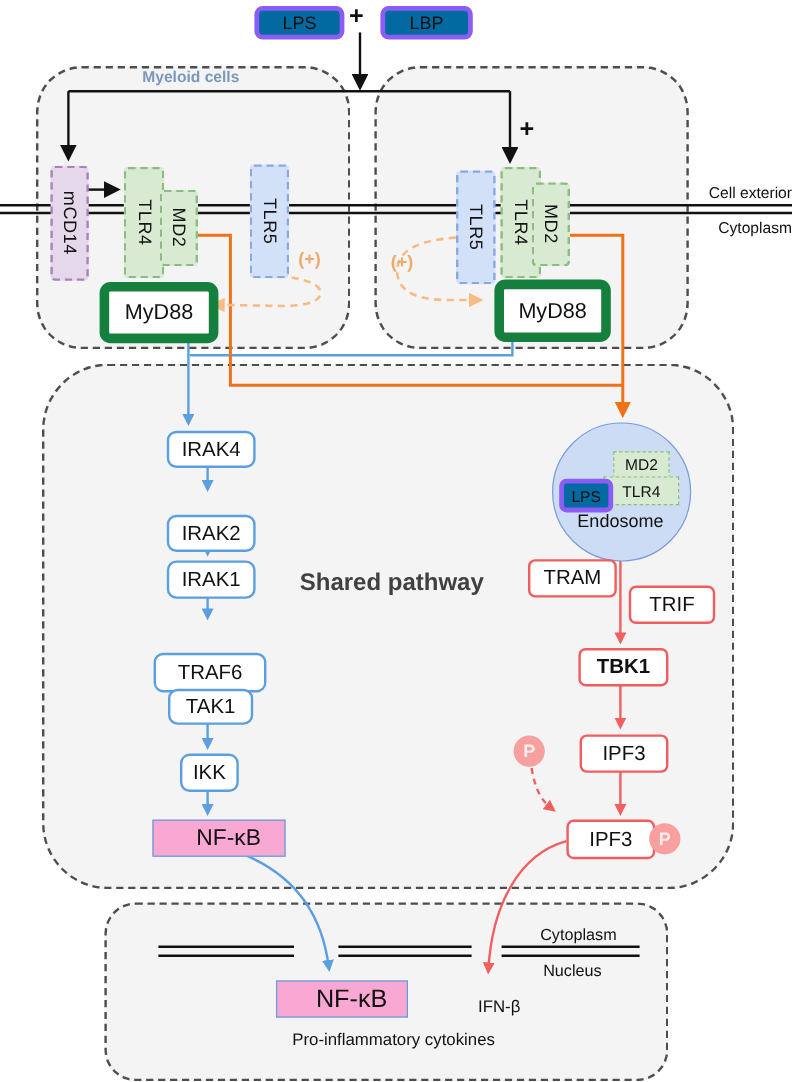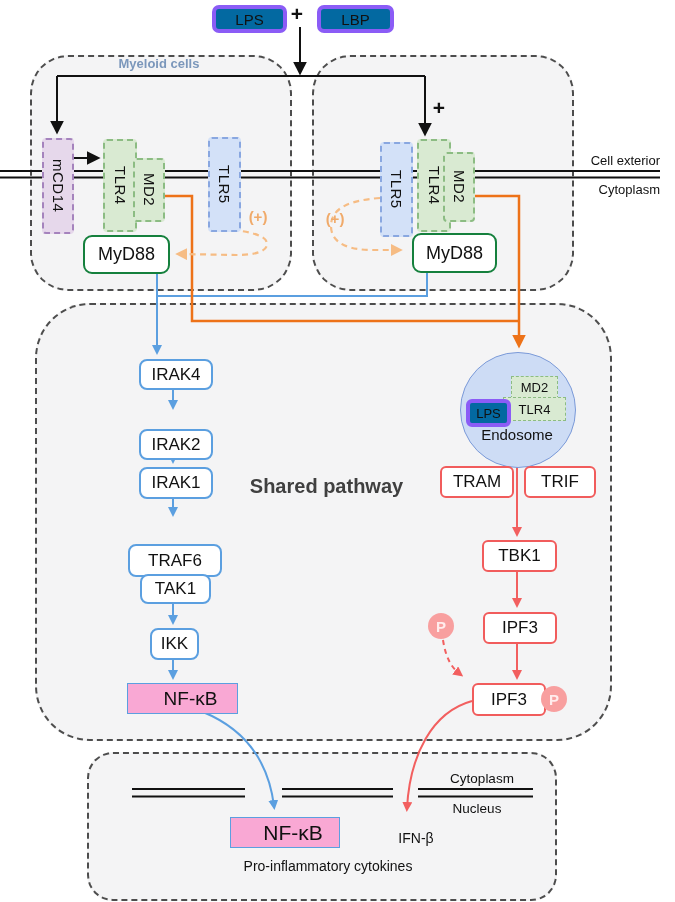--- a/index.html
+++ b/index.html
@@ -9,21 +9,21 @@
   .rtitle{position:absolute;z-index:3;font-weight:bold;font-size:13px;color:#7b97bb;text-align:center;}
   #connector-layer{position:absolute;left:0;top:0;z-index:2;}
   .protein{position:absolute;z-index:3;display:flex;align-items:center;justify-content:center;
            border-radius:4px;font-size:15px;}
   .vtext{writing-mode:vertical-rl;text-orientation:sideways;letter-spacing:.5px;}
   .green{background:#d9ead2;border:2px dashed #8cbc83;}
   .purple{background:#e6d8eb;border:2px dashed #a583bd;}
   .bluef{background:#d3e1f8;border:2px dashed #89a7e0;}
   .yellow{background:#fdf4d8;border:2px dashed #e0bf6e;}
   .myd88{position:absolute;z-index:3;display:flex;align-items:center;justify-content:center;
-         background:#fff;border:2px solid #15803d;border-radius:9px;font-size:18px;}
+         background:#fff;border:8px solid #15803d;border-radius:9px;font-size:18px;}
   .blackbox{position:absolute;z-index:3;display:flex;align-items:center;justify-content:center;
             background:#0369a1;border:4px solid #8b5cf6;border-radius:7px;font-size:15px;}
   .chainbox{position:absolute;z-index:3;display:flex;align-items:center;justify-content:center;
             background:#fff;border:2px solid #5b9fe0;border-radius:8px;font-size:17px;}
   .redbox{position:absolute;z-index:3;display:flex;align-items:center;justify-content:center;
           background:#fff;border:2px solid #f15c5c;border-radius:6px;font-size:17px;}
   .nfkb{position:absolute;z-index:3;display:flex;align-items:center;justify-content:center;
         background:#f9a8d4;border:1px solid #5b9fe0;border-radius:0;font-size:19px;padding-left:16px;}
   .pcirc{position:absolute;z-index:4;width:26px;height:26px;border-radius:50%;background:#f89f9f;
          color:#ffecec;display:flex;align-items:center;justify-content:center;
@@ -165,24 +165,24 @@
        <span>TLR4</span>
     </div>
   <div class="blackbox" style="left:466px;top:399px;width:37px;height:20px;font-size:13px;z-index:4;border-radius:6px;">
        <span>LPS</span>
     </div>
   <div class="smalllab" style="left:465px;top:426px;width:104px;text-align:center;font-size:15px;z-index:4;">Endosome</div>
 
   <div class="redbox" style="left:440px;top:466px;width:70px;height:28px;">
        <span>TRAM</span>
     </div>
-  <div class="redbox" style="left:524px;top:466px;width:68px;height:28px;">
+  <div class="redbox" style="left:524px;top:488px;width:68px;height:28px;">
        <span>TRIF</span>
     </div>
-  <div class="redbox" style="left:482px;top:540px;width:71px;height:28px;">
+  <div class="redbox" style="left:482px;top:540px;width:71px;height:28px;font-weight:bold;">
        <span>TBK1</span>
     </div>
   <div class="redbox" style="left:483px;top:612px;width:70px;height:28px;">
        <span>IPF3</span>
     </div>
   <div class="redbox" style="left:472px;top:683px;width:70px;height:29px;">
        <span>IPF3</span>
     </div>
   <div class="pcirc" style="left:428px;top:613px;">
        <span>P</span>

